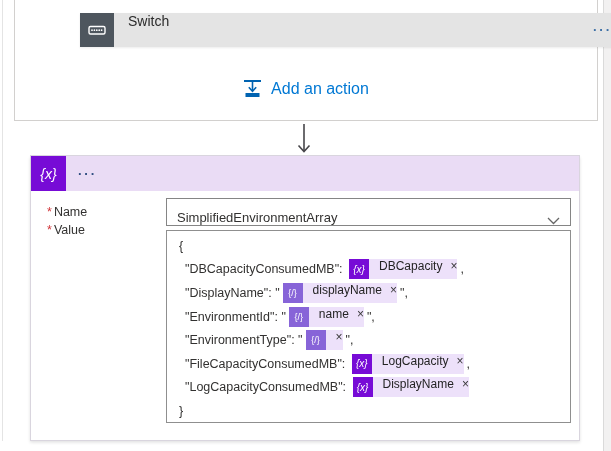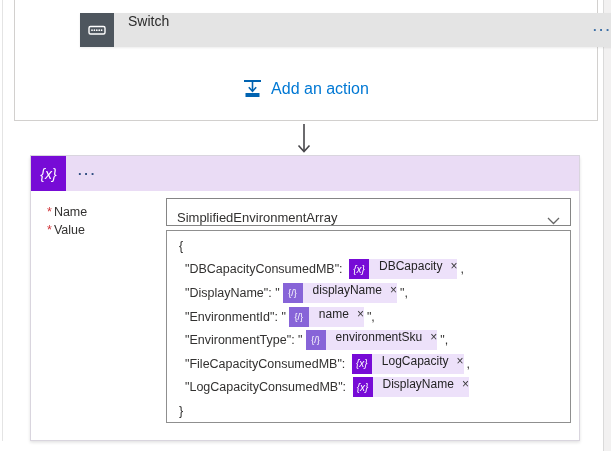--- a/index.html
+++ b/index.html
@@ -135,19 +135,19 @@
       </span>
     </div>
     <div class="field-label value-label">
       <span class="req">*</span><span>Value</span>
     </div>
     <div class="value-editor">
         <div class="editor-line brace"><span class="code-text">{</span></div>
         <div class="editor-line"><span class="code-text">"DBCapacityConsumedMB": </span><span class="token"><span class="tok-icon var">{x}</span><span class="tok-body"><span class="tok-label">DBCapacity</span><span class="tok-x">×</span></span></span><span class="code-text">,</span></div>
         <div class="editor-line"><span class="code-text">"DisplayName": "</span><span class="token"><span class="tok-icon dyn">{/}</span><span class="tok-body"><span class="tok-label">displayName</span><span class="tok-x">×</span></span></span><span class="code-text">",</span></div>
         <div class="editor-line"><span class="code-text">"EnvironmentId": "</span><span class="token"><span class="tok-icon dyn">{/}</span><span class="tok-body"><span class="tok-label">name</span><span class="tok-x">×</span></span></span><span class="code-text">",</span></div>
-        <div class="editor-line"><span class="code-text">"EnvironmentType": "</span><span class="token"><span class="tok-icon dyn">{/}</span><span class="tok-body"><span class="tok-label">environmentSku</span><span class="tok-x">×</span></span></span><span class="code-text">",</span></div>
+        <div class="editor-line"><span class="code-text">"EnvironmentType": "</span><span class="token"><span class="tok-icon dyn">{/}</span><span class="tok-body"><span class="tok-x">×</span></span></span><span class="code-text">",</span></div>
         <div class="editor-line"><span class="code-text">"FileCapacityConsumedMB": </span><span class="token"><span class="tok-icon var">{x}</span><span class="tok-body"><span class="tok-label">LogCapacity</span><span class="tok-x">×</span></span></span><span class="code-text">,</span></div>
         <div class="editor-line"><span class="code-text">"LogCapacityConsumedMB": </span><span class="token"><span class="tok-icon var">{x}</span><span class="tok-body"><span class="tok-label">DisplayName</span><span class="tok-x">×</span></span></span></div>
         <div class="editor-line brace"><span class="code-text">}</span></div>
       </div>
   </div>
 </div>
 
 </body></html>

